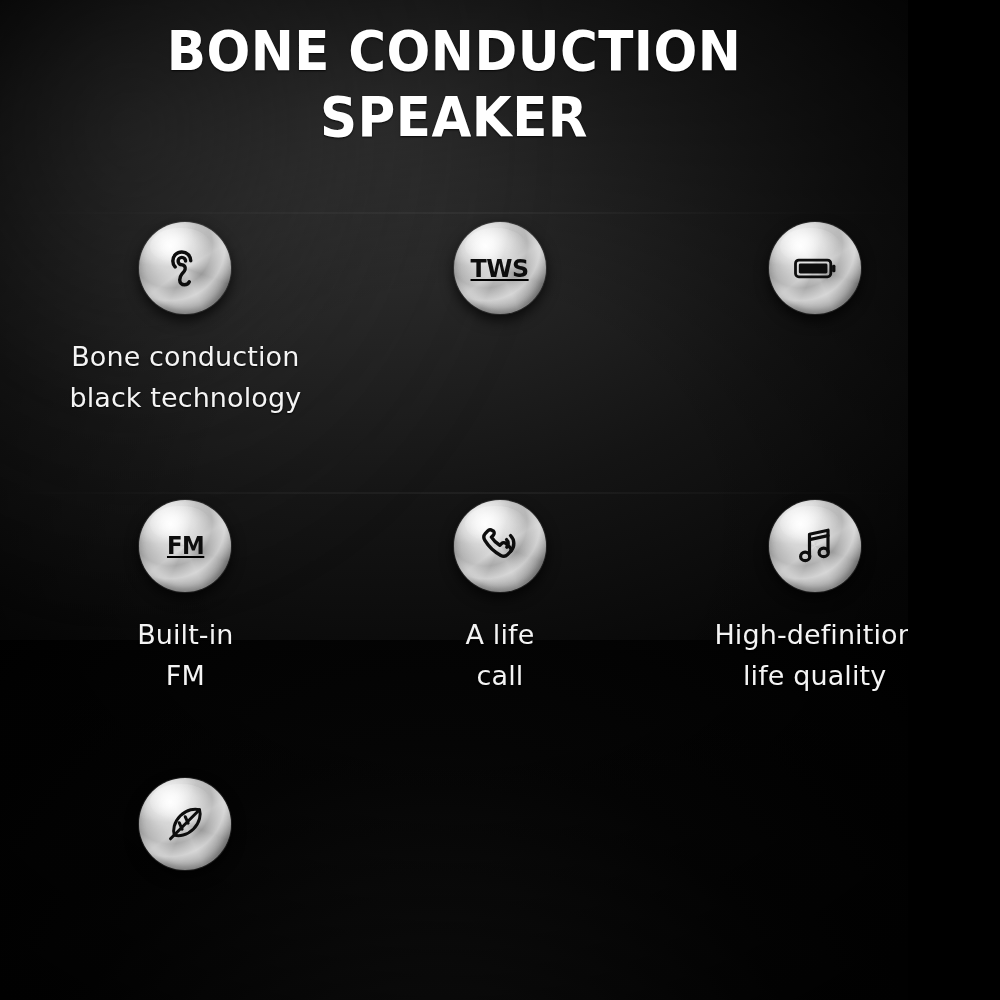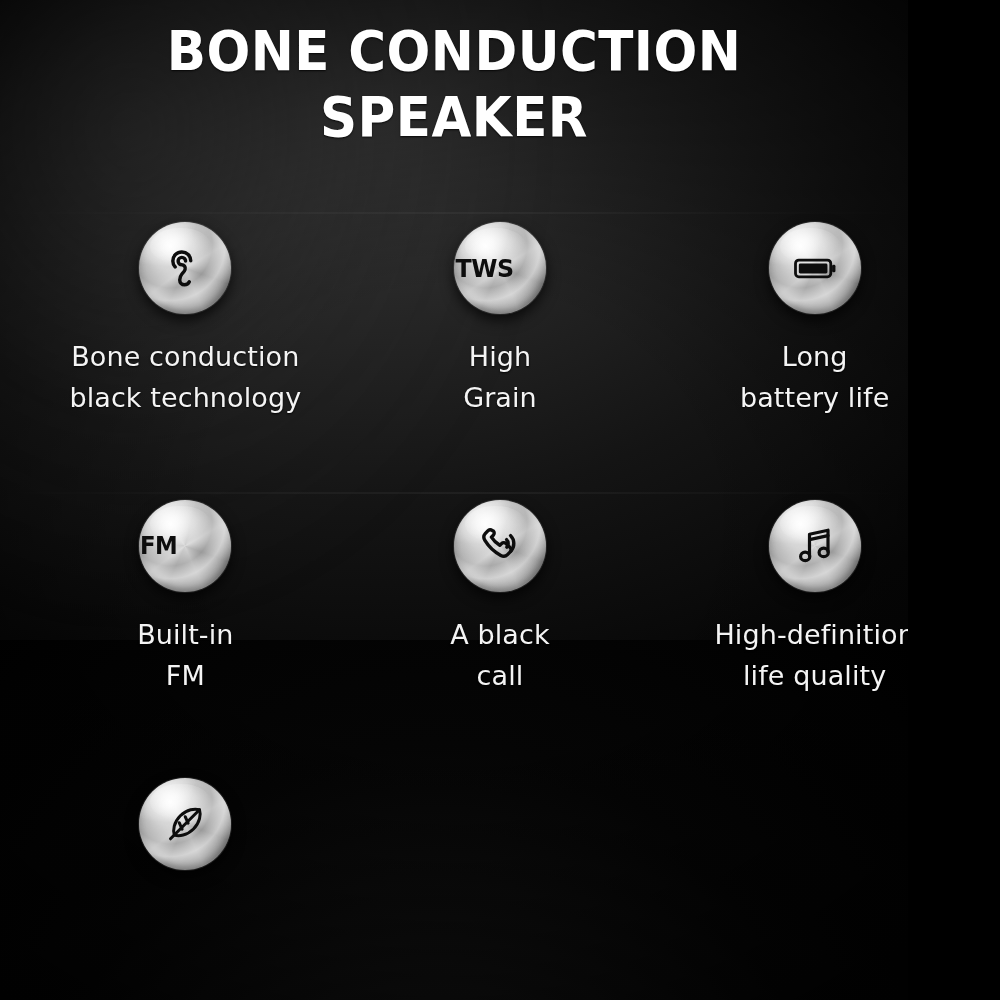--- a/index.html
+++ b/index.html
@@ -97,21 +97,23 @@
     border-radius: 50%;
     background:
       radial-gradient(circle at 34% 26%, #ffffff 0%, #f2f2f2 10%, #d8d8d8 26%, #a9a9a9 46%, #cfcfcf 60%, #8d8d8d 78%, #bdbdbd 92%, #6f6f6f 100%);
     box-shadow:
       0 0 0 1px rgba(255,255,255,0.10),
       0 6px 14px rgba(0,0,0,0.75),
       inset 0 -3px 6px rgba(0,0,0,0.28),
       inset 0 3px 6px rgba(255,255,255,0.35);
     display: flex;
     align-items: center;
+    justify-content: center;
     overflow: hidden;
+    text-decoration: underline;
   }
   .badge::before {
     content: "";
     position: absolute;
     inset: 0;
     border-radius: 50%;
     background:
       conic-gradient(from 205deg at 50% 50%,
         rgba(255,255,255,0.00) 0deg,
         rgba(255,255,255,0.30) 28deg,
@@ -200,59 +202,55 @@
         </span>
       </div>
       <div class="label">Bone conduction
 black technology</div>
     </div>
 
     <div class="cell">
       <div class="badge">
         <span class="badge-text">TWS</span>
       </div>
-      <div class="label">High
-Grain</div>
     </div>
 
 
 
     <div class="cell">
       <div class="badge">
         <span class="glyph">
           <svg width="52" height="52" viewBox="0 0 56 56" fill="none">
             <rect x="7" y="19.5" width="38" height="18" rx="3.6" fill="none" stroke="#0d0d0d" stroke-width="3"></rect>
             <rect x="10.6" y="23.1" width="30.8" height="10.8" rx="1.6" fill="#0d0d0d"></rect>
             <rect x="46.4" y="24.6" width="3.6" height="8" rx="1.5" fill="#0d0d0d"></rect>
           </svg>
         </span>
       </div>
-      <div class="label">Long
-battery life</div>
     </div>
 
     <div class="cell">
       <div class="badge">
         <span class="badge-text sm">FM</span>
       </div>
       <div class="label">Built-in
 FM</div>
     </div>
 
     <div class="cell">
       <div class="badge">
         <span class="glyph">
           <svg width="48" height="48" viewBox="0 0 48 48" fill="none" stroke="#0d0d0d" stroke-width="3.4" stroke-linecap="round" stroke-linejoin="round">
             <path d="M16.2 8.6c-1.3-1.2-3.2-1.1-4.4.2l-2.6 2.8c-1.6 1.8-1.7 4.5-.3 6.8 3.9 6.4 9.3 11.5 15.9 15 2.3 1.2 5 .9 6.7-.8l2.7-2.7c1.2-1.2 1.2-3.1 0-4.3l-4.2-4.1c-1.2-1.2-3.1-1.2-4.3 0l-1.9 1.8c-3.4-2.1-6.3-4.9-8.4-8.2l1.9-1.9c1.2-1.2 1.2-3.1 0-4.3z"></path>
             <path d="M30.6 17.6a5.5 5.5 0 0 1 .2 7.5"></path>
             <path d="M34.6 13.6a11.2 11.2 0 0 1 .3 15.4"></path>
           </svg>
         </span>
       </div>
-      <div class="label">A black
+      <div class="label">A life
 call</div>
     </div>
 
     <div class="cell">
       <div class="badge">
         <span class="glyph">
           <svg width="48" height="48" viewBox="0 0 48 48" fill="none" stroke="#0d0d0d" stroke-width="3.2" stroke-linecap="round" stroke-linejoin="round">
             <path d="M18.5 33.5 V12.2 L37 8.2 V29.5"></path>
             <path d="M18.5 17.6 L37 13.6"></path>
             <ellipse cx="14.2" cy="34.4" rx="4.6" ry="4.3"></ellipse>

